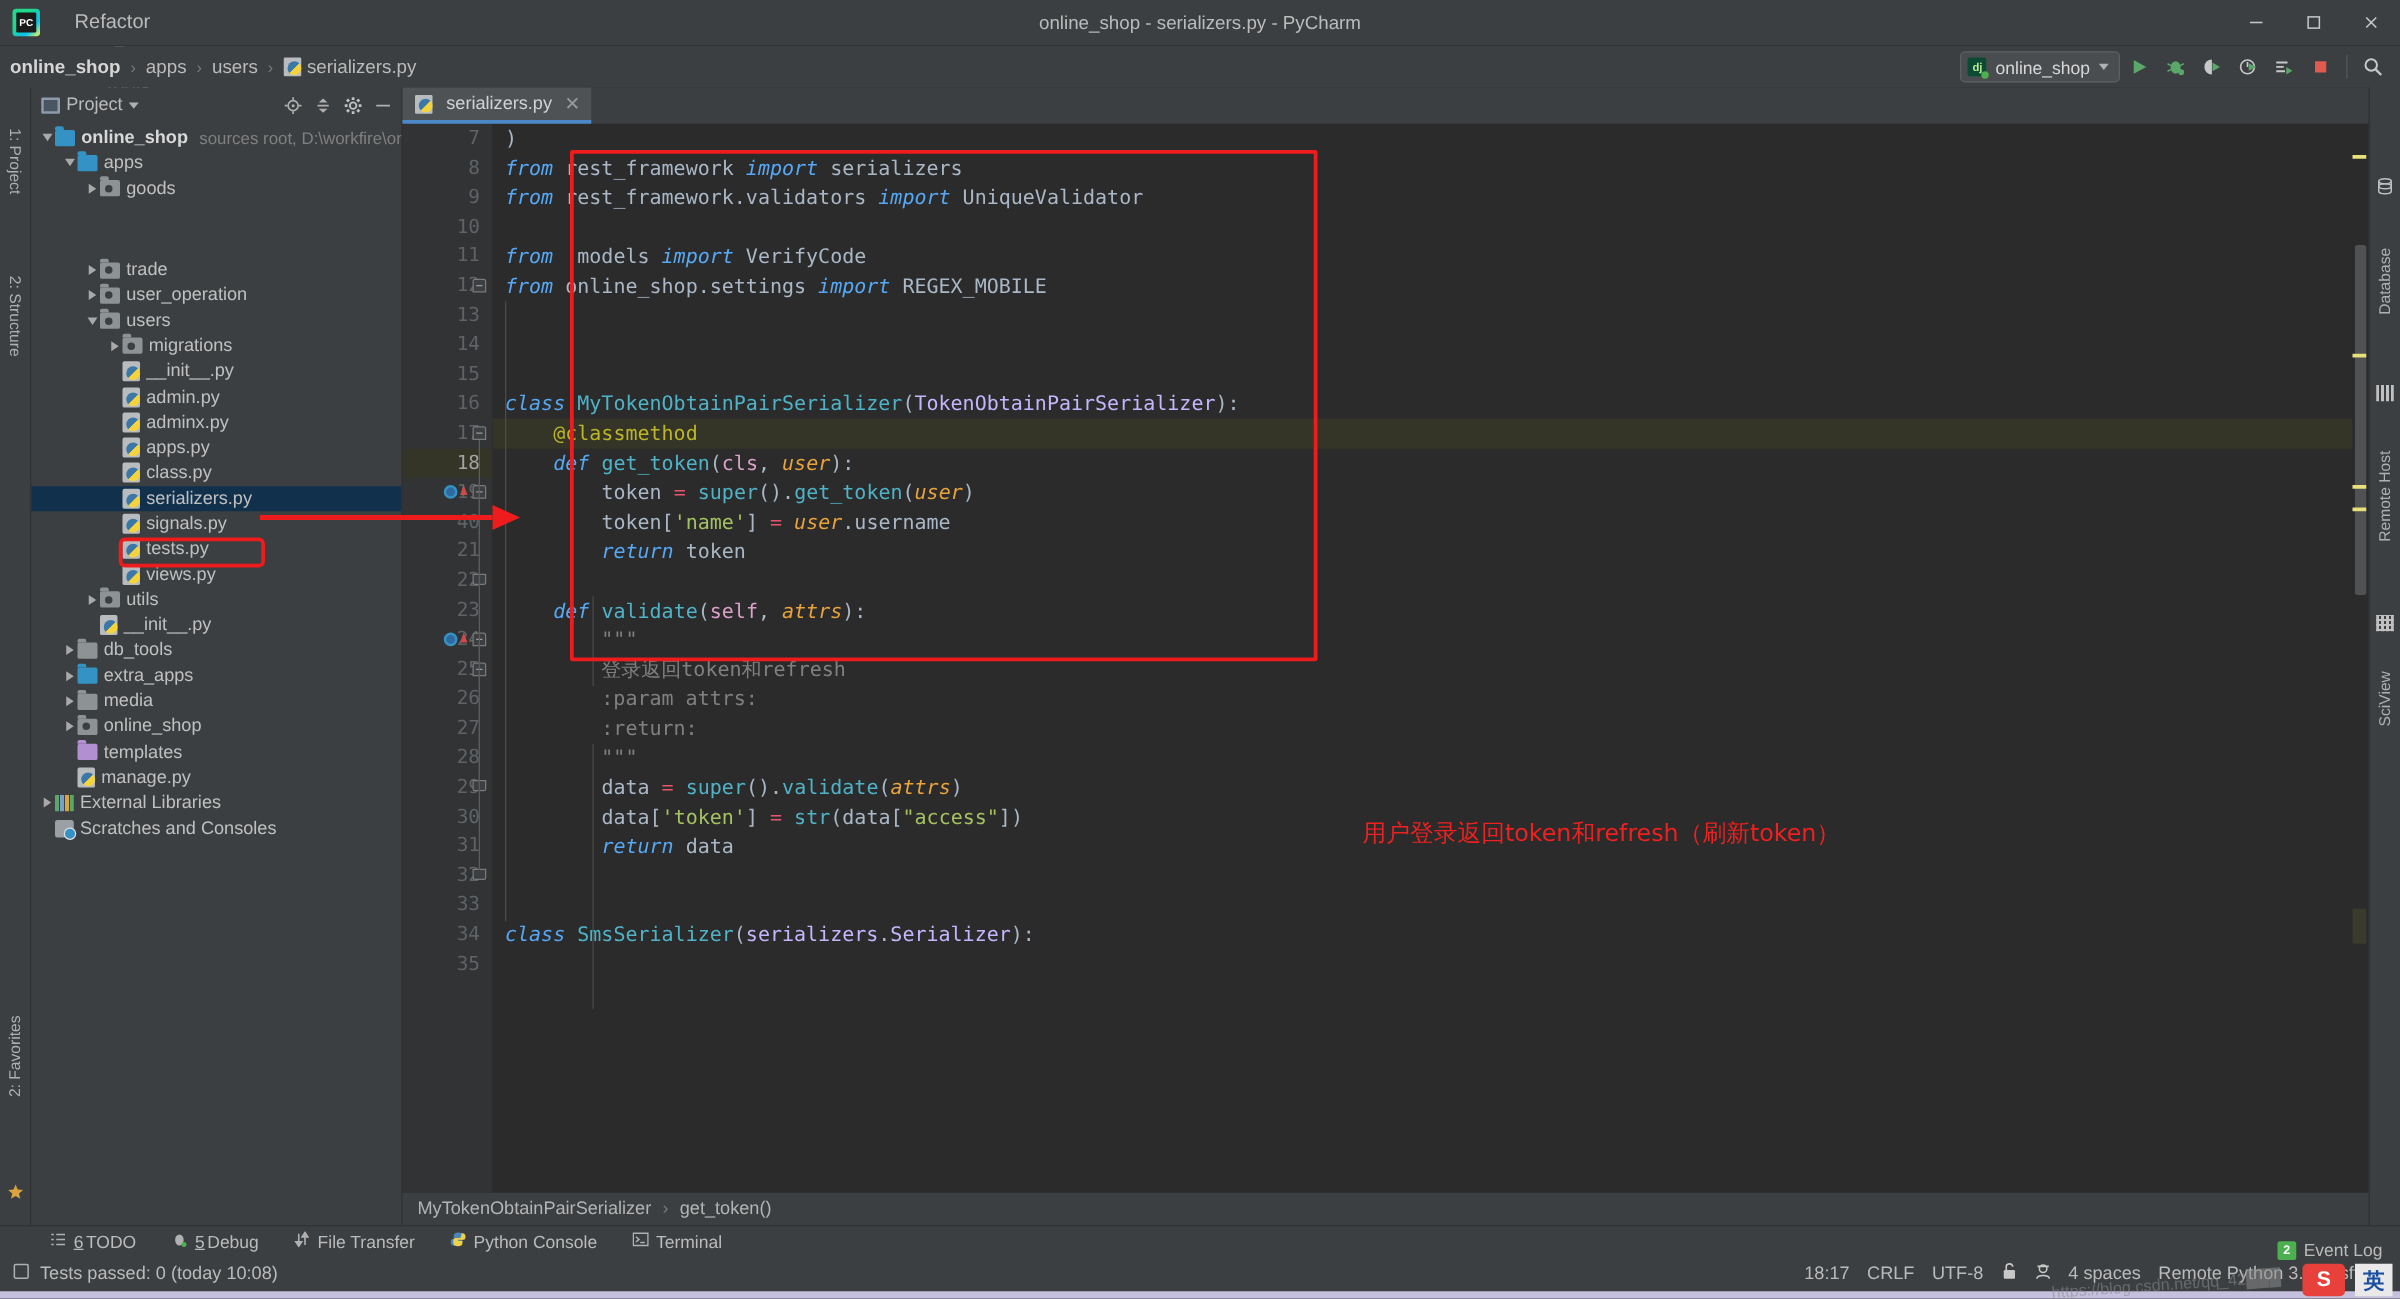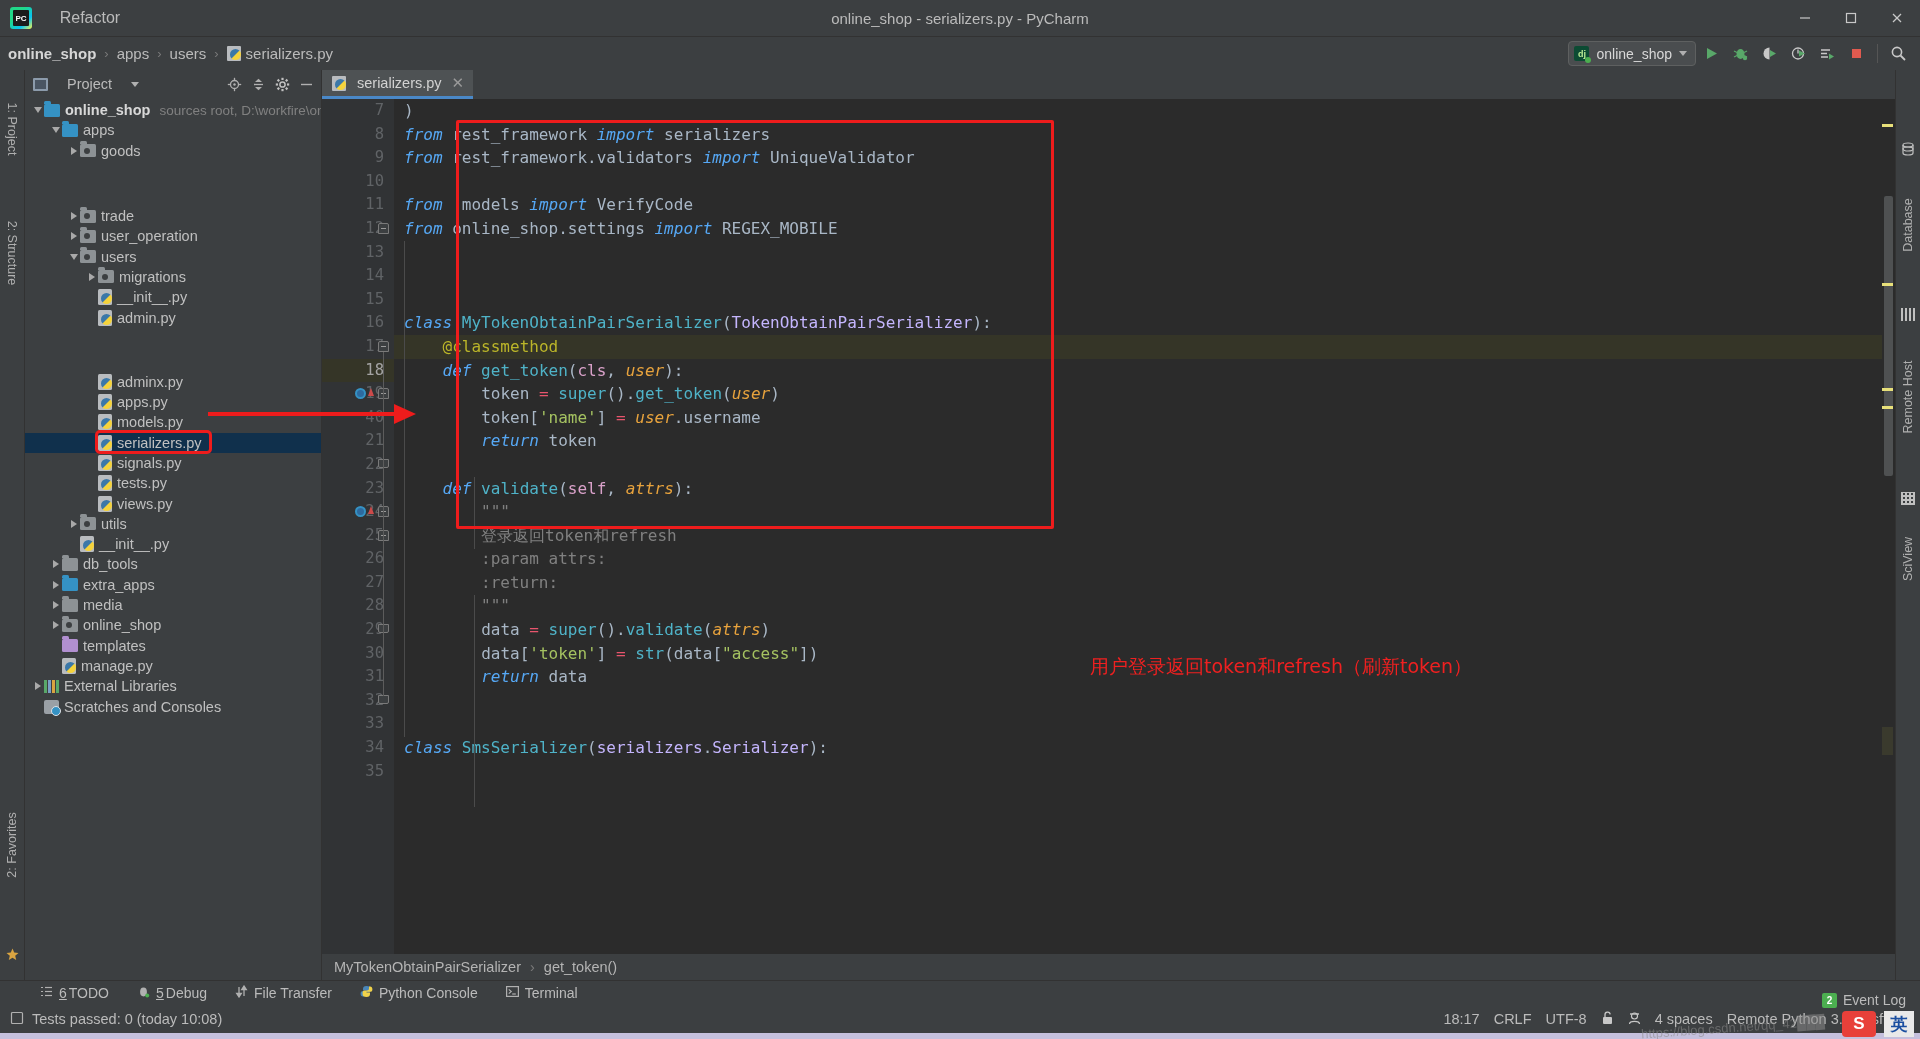--- a/index.html
+++ b/index.html
@@ -97,21 +97,21 @@
   .vlabel.down { transform: translateX(-50%) rotate(90deg); }
   .vlabel.up   { transform: translateX(-50%) rotate(-90deg); }
 
   
   .projpanel {
     width: 297px; flex: 0 0 297px; background: #3c3f41; display: flex; flex-direction: column;
     border-right: 1px solid #323232;
   }
   .proj-head {
     height: 28px; flex: 0 0 28px; display: flex; align-items: center; padding: 0 4px 0 8px;
-    gap: 19px;
+    gap: 5px;
   }
   .proj-title { color: #bbbbbb; font-size: 14.5px; }
   .proj-icon {
     width: 15px; height: 13px; border: 2px solid #8c9bab; background: #4a5562; border-radius: 1px;
   }
   .caret-dn { width:0;height:0;border-left:4px solid transparent;border-right:4px solid transparent;border-top:5px solid #b0b0b0; }
   .proj-head-tools { margin-left: auto; display: flex; align-items: center; gap: 3px; }
   .ph-btn { width: 21px; height: 21px; display:flex;align-items:center;justify-content:center; border-radius:3px; }
 
   .tree { flex: 1 1 auto; overflow: hidden; padding-top: 2px; position: relative; }
@@ -502,34 +502,34 @@
           <div class="trow" style="padding-left: 60px;">
             <span class="twist "></span>
             <span class="pyfile"></span>
             <span class="tlabel">__init__.py</span>
           </div>
           <div class="trow" style="padding-left: 60px;">
             <span class="twist "></span>
             <span class="pyfile"></span>
             <span class="tlabel">admin.py</span>
           </div>
-          <div class="trow" style="padding-left: 60px; margin-top: 44px;">
+          <div class="trow" style="padding-left: 60px;">
             <span class="twist "></span>
             <span class="pyfile"></span>
             <span class="tlabel">adminx.py</span>
           </div>
           <div class="trow" style="padding-left: 60px;">
             <span class="twist "></span>
             <span class="pyfile"></span>
             <span class="tlabel">apps.py</span>
           </div>
           <div class="trow" style="padding-left: 60px;">
             <span class="twist "></span>
             <span class="pyfile"></span>
-            <span class="tlabel">models.py</span>
+            <span class="tlabel">class.py</span>
           </div>
           <div class="trow sel" style="padding-left: 60px;">
             <span class="twist "></span>
             <span class="pyfile"></span>
             <span class="tlabel">serializers.py</span>
           </div>
           <div class="trow" style="padding-left: 60px;">
             <span class="twist "></span>
             <span class="pyfile"></span>
             <span class="tlabel">signals.py</span>

